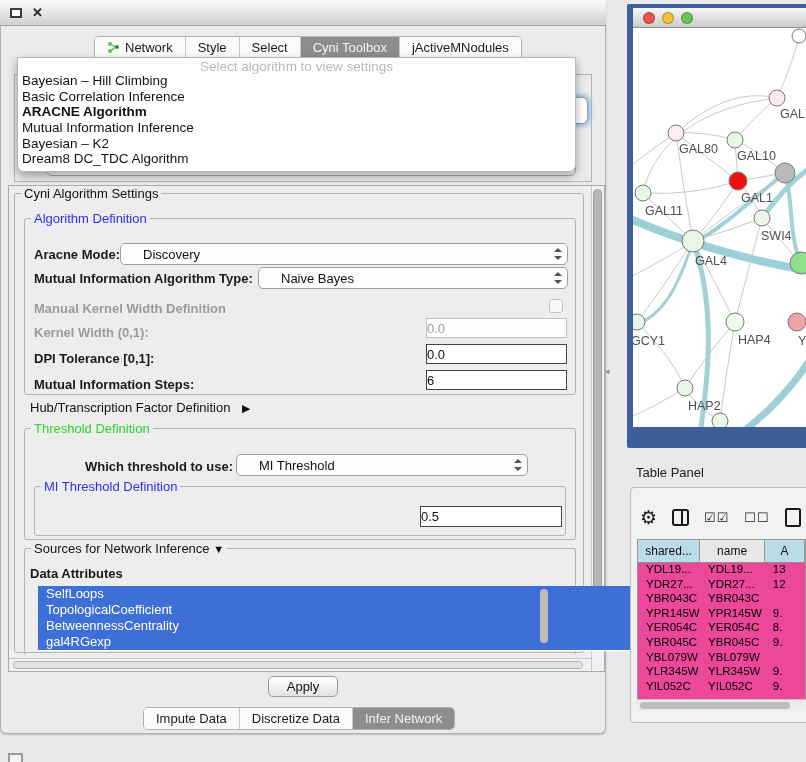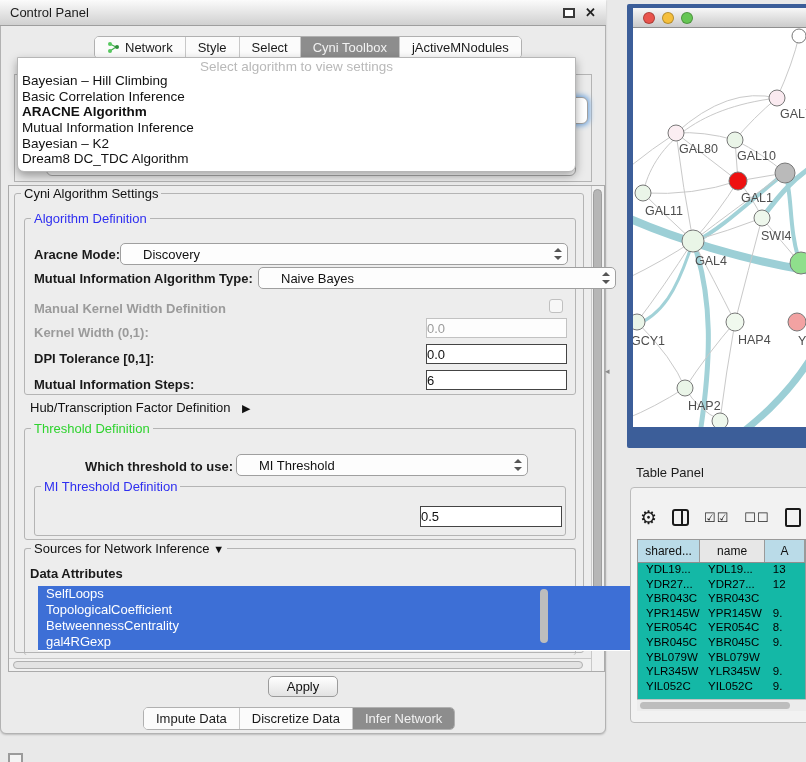--- a/index.html
+++ b/index.html
@@ -96,37 +96,36 @@
   
   #table-panel-label { left:636px; top:465px; font-size:13px; color:#1c1c1c; }
   #table-panel { left:630px; top:487px; width:182px; height:236px; background:#f2f2f2;
     border:1px solid #bcbcbc; border-radius:4px; }
   #tp-toolbar { left:640px; top:497px; width:170px; height:40px; display:flex; align-items:center; gap:15px; color:#1a1a1a; }
   .gear { font-size:19px; }
   .colicon { width:17px; height:17px; border:2px solid #1a1a1a; border-radius:3px; position:relative; }
   .colicon:before { content:""; position:absolute; left:50%; top:0; bottom:0; width:2px; background:#1a1a1a; }
   .pairicon { font-size:13px; letter-spacing:1px; }
   .pageicon { width:16px; height:19px; border:2px solid #1a1a1a; border-radius:2px; }
-  #tp-table { left:637px; top:539px; width:169px; height:160px; overflow:hidden; background:#14b8a6; border:1px solid #9a9a9a; border-bottom:none; }
+  #tp-table { left:637px; top:539px; width:169px; height:160px; overflow:hidden; background:#ec4899; border:1px solid #9a9a9a; border-bottom:none; }
   #tp-head { display:flex; height:23px; border-bottom:1px solid #8f8f8f; font-size:12px; color:#111; }
   .hcell { display:flex; align-items:center; justify-content:center; border-right:1px solid #9a9a9a; background:#e7e7e7; }
   .hcell.accent { background:#badbe8; }
   .trow { display:flex; height:14.6px; font-size:11.5px; color:#000; }
   .tcell { padding-left:8px; overflow:hidden; white-space:nowrap; }
   #tp-hscroll { left:637px; top:699px; width:169px; height:12px; background:#ececec; border-top:1px solid #c2c2c2; }
   #tp-hthumb { left:640px; top:702px; width:150px; height:7px; background:#bdbdbd; border-radius:4px; }
 </style>
 </head>
 <body>
 
 <div id="screen">
 
   <div id="control-panel" class="abs"></div>
   <div id="cp-titlebar" class="abs">
-    <span id="cp-title">Control Panel</span>
     <span class="float-icon"></span>
     <span class="close-x">✕</span>
   </div>
 
   <div id="tabbar" class="segbar abs" style="left:94px; top:36px;">
       <div class="seg">
         <span class="ticon">
           <svg width="13" height="13" viewBox="0 0 13 13">
             <line x1="3" y1="3" x2="9" y2="6" stroke="#3fae4a" stroke-width="1.2"></line>
             <line x1="3" y1="10" x2="9" y2="6" stroke="#3fae4a" stroke-width="1.2"></line>
@@ -181,21 +180,21 @@
 
   <div class="grp" style="left:24px; top:218px; width:552px; height:177px;">
     <span class="cap blue">Algorithm Definition</span>
   </div>
   <span class="lbl" style="left:34px; top:247px;">Aracne Mode:</span>
   <div class="combo" style="left:120px; top:243px; width:448px; height:22px;">
     <span>Discovery</span>
     <span class="spin"></span>
   </div>
   <span class="lbl" style="left:34px; top:271px;">Mutual Information Algorithm Type:</span>
-  <div class="combo" style="left:258px; top:267px; width:358px; height:22px;">
+  <div class="combo" style="left:258px; top:267px; width:310px; height:22px;">
     <span>Naive Bayes</span>
     <span class="spin"></span>
   </div>
   <span class="lbl dis" style="left:34px; top:301px;">Manual Kernel Width Definition</span>
   <span class="chk" style="left:549px; top:299px;"></span>
   <span class="lbl dis" style="left:34px; top:325px;">Kernel Width (0,1):</span>
   <div class="fld dis" style="left:426px; top:318px; width:141px; height:20px;">
     <span>0.0</span>
   </div>
   <span class="lbl" style="left:34px; top:351px;">DPI Tolerance [0,1]:</span>

